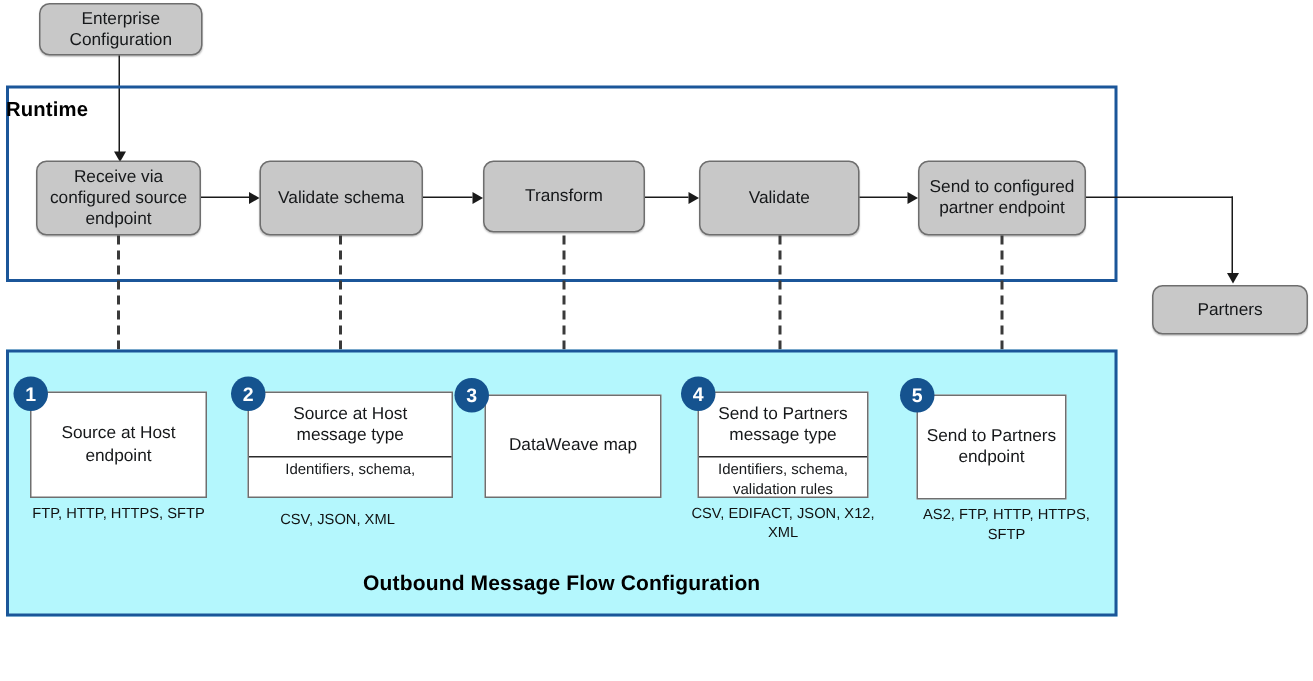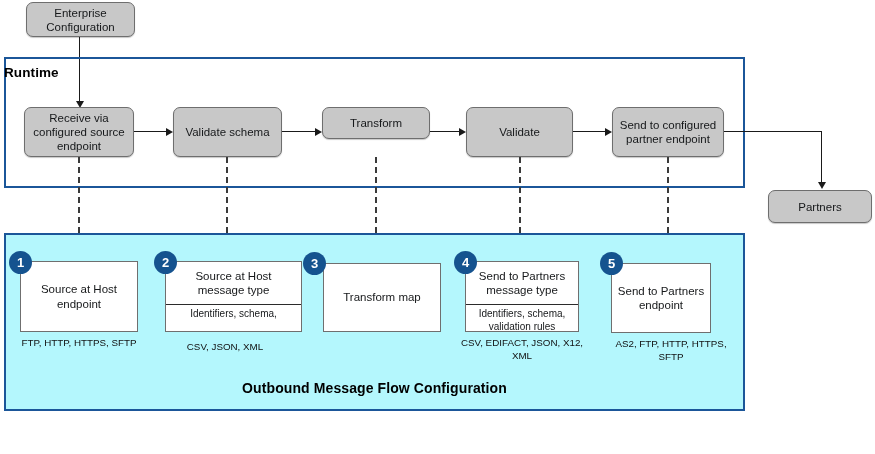--- a/index.html
+++ b/index.html
@@ -154,21 +154,21 @@
   <div class="abs runtime-title" style="left:4px; top:65px; width:741px;">Runtime</div>
 
   <div class="abs node" style="left:24px; top:107px; width:110px; height:50px;">
     <span>Receive via configured source endpoint</span>
   </div>
 
   <div class="abs node" style="left:173px; top:107px; width:109px; height:50px;">
     <span>Validate schema</span>
   </div>
 
-  <div class="abs node" style="left:322px; top:107px; width:108px; height:32px;">
+  <div class="abs node" style="left:322px; top:107px; width:108px; height:48px;">
     <span>Transform</span>
   </div>
 
   <div class="abs node" style="left:466px; top:107px; width:107px; height:50px;">
     <span>Validate</span>
   </div>
 
   <div class="abs node" style="left:612px; top:107px; width:112px; height:50px;">
     <span>Send to configured partner endpoint</span>
   </div>
@@ -212,21 +212,21 @@
   <div class="abs card" style="left:165px; top:261px; width:137px; height:71px;">
     <div class="card-top" style="height:42px; flex:0 0 42px;">Source at Host message type</div>
     <div class="card-bottom">Identifiers, schema,</div>
   </div>
   <div class="abs badge" style="left:154px; top:251px;">
     <span>2</span>
   </div>
   <div class="abs card-caption" style="left:160px; top:341px; width:130px;">CSV, JSON, XML</div>
 
   <div class="abs card" style="left:323px; top:263px; width:118px; height:69px;">
-    <div class="card-top">Transform map</div>
+    <div class="card-top">DataWeave map</div>
   </div>
   <div class="abs badge" style="left:303px; top:252px;">
     <span>3</span>
   </div>
 
   <div class="abs card" style="left:465px; top:261px; width:114px; height:71px;">
     <div class="card-top" style="height:42px; flex:0 0 42px;">Send to Partners message type</div>
     <div class="card-bottom">Identifiers, schema, validation rules</div>
   </div>
   <div class="abs badge" style="left:454px; top:251px;">

